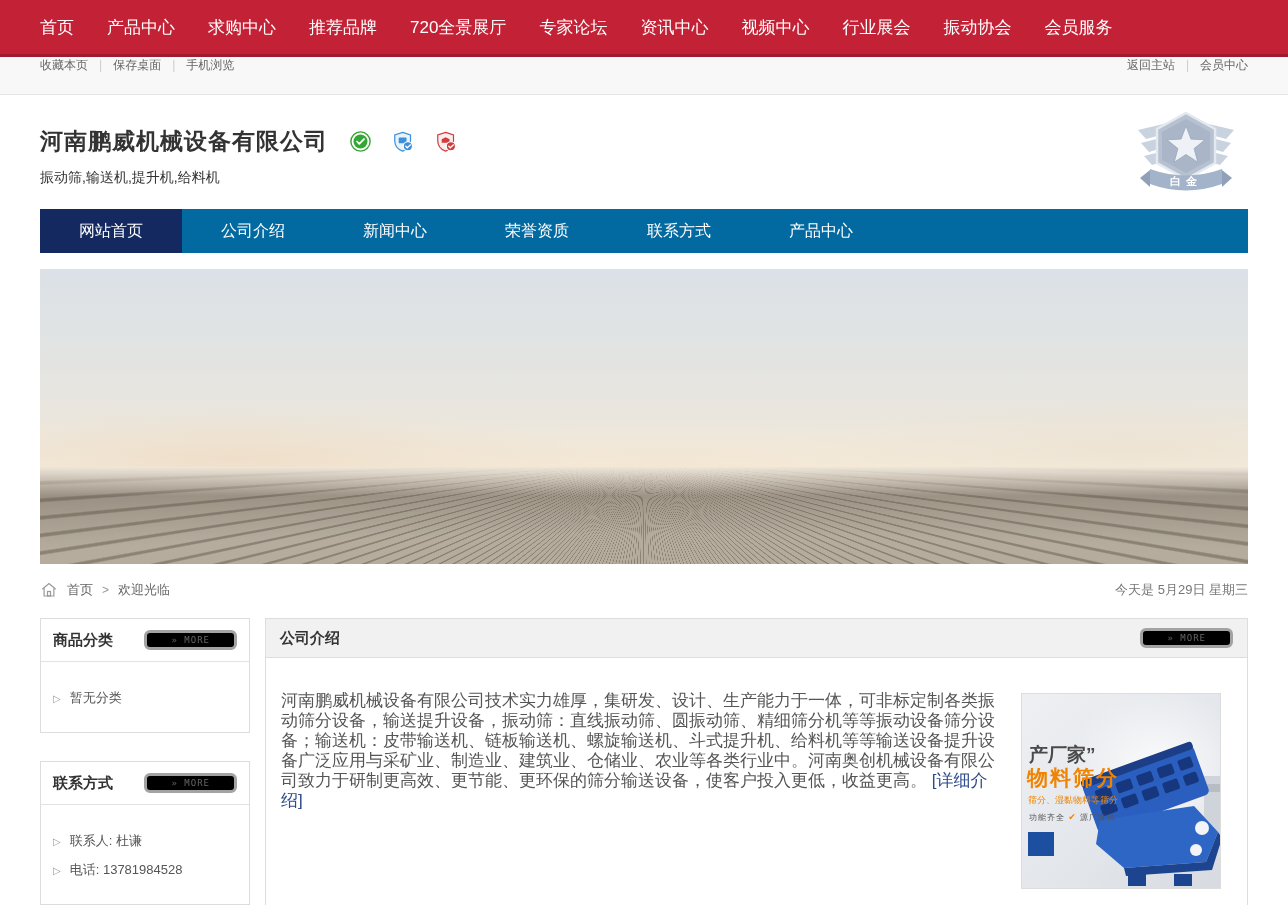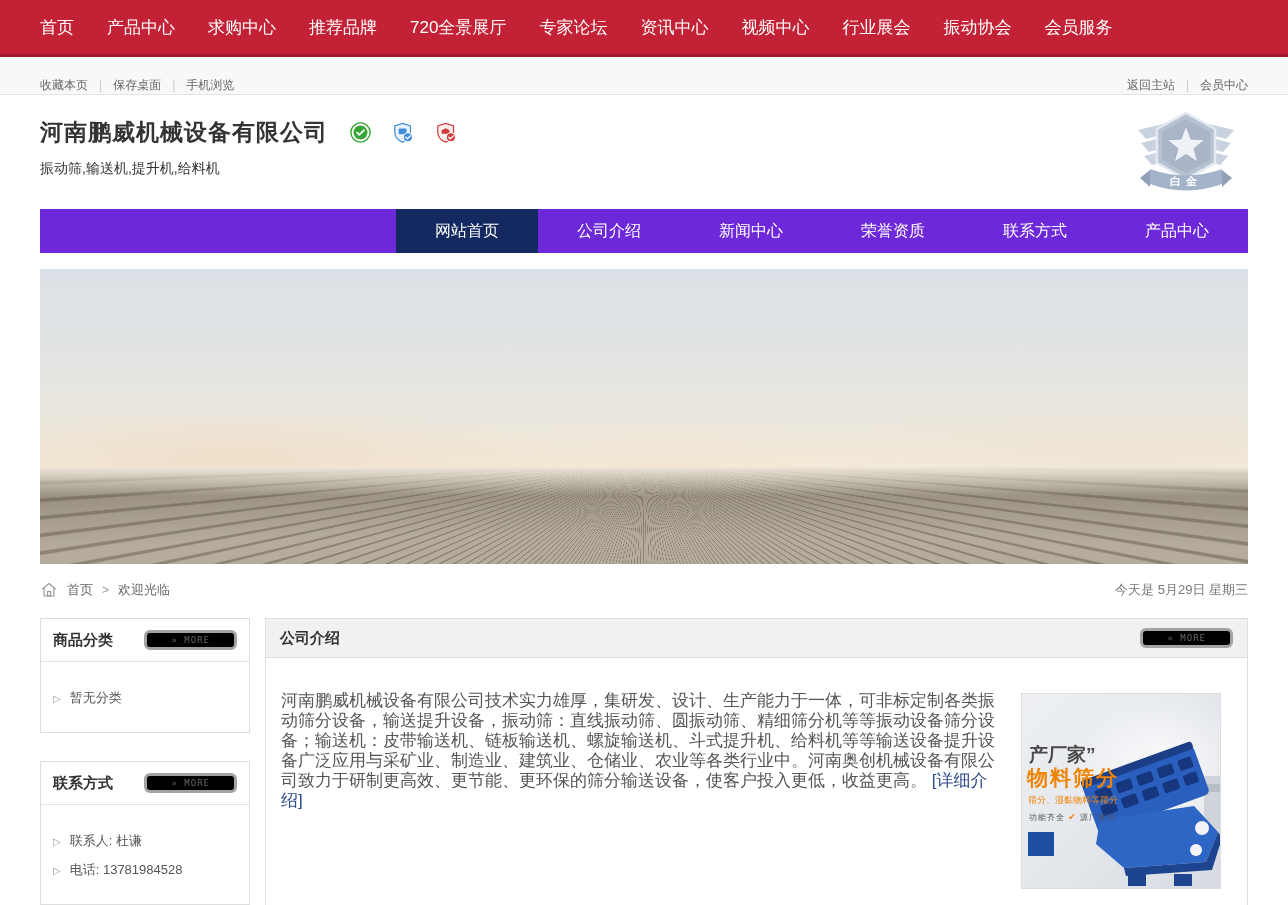--- a/index.html
+++ b/index.html
@@ -6,36 +6,36 @@
   html,body { width:1288px; height:905px; overflow:hidden; background:#fff;
     font-family:"Liberation Sans","DejaVu Sans",sans-serif; }
 
   
   .topnav { background:#c32136; height:57px; display:flex; align-items:center;
     padding:0 40px; border-bottom:3px solid #9e1a2e; }
   .topnav a { color:#fff; font-size:17px; text-decoration:none; margin-right:33px; white-space:nowrap; cursor:pointer; }
 
   
   .subbar { height:38px; background:#f8f8f8; border-bottom:1px solid #e4e4e4;
-    display:flex; align-items:flex-end; justify-content:space-between; padding:0 40px;
+    display:flex; align-items:flex-start; justify-content:space-between; padding:0 40px;
     font-size:12px; color:#666; }
   .subbar a { color:#666; text-decoration:none; cursor:pointer; }
   .subbar .sep { color:#ccc; margin:0 11px; }
 
   
   .company-row { display:flex; justify-content:space-between; align-items:flex-start;
     padding:12px 40px 6px; height:112px; background:#fff; }
-  .company-name-line { display:flex; align-items:center; margin-top:10px; }
+  .company-name-line { display:flex; align-items:center; margin-top:19px; }
   .company-name { font-size:23px; font-weight:bold; color:#333; letter-spacing:1px; }
   .cert-icon { width:21px; height:21px; margin-left:22px; }
   .company-tagline { font-size:14px; font-weight:normal; color:#333; margin-top:12px; }
   .medal { width:100px; height:92px; margin-right:12px; }
 
   
-  .sitenav { margin:2px 40px 0; background:#6d28d9; height:44px; display:flex;justify-content:flex-end; }
+  .sitenav { margin:2px 40px 0; background:#0369a1; height:44px; display:flex; }
   .sitenav a { color:#fff; font-size:16px; line-height:44px; width:142px; text-align:center;
     text-decoration:none; cursor:pointer; }
   .sitenav a.active { background:#13295f; }
 
   
   .banner { margin:16px 40px 0; height:295px; position:relative; overflow:hidden; }
   .banner .sky { position:absolute; left:0; right:0; top:0; height:68%;
     background:
       radial-gradient(ellipse 42% 34% at 16% 94%, rgba(238,220,198,.85), rgba(238,220,198,0) 70%),
       radial-gradient(ellipse 46% 30% at 52% 98%, rgba(243,229,209,.8), rgba(243,229,209,0) 70%),

